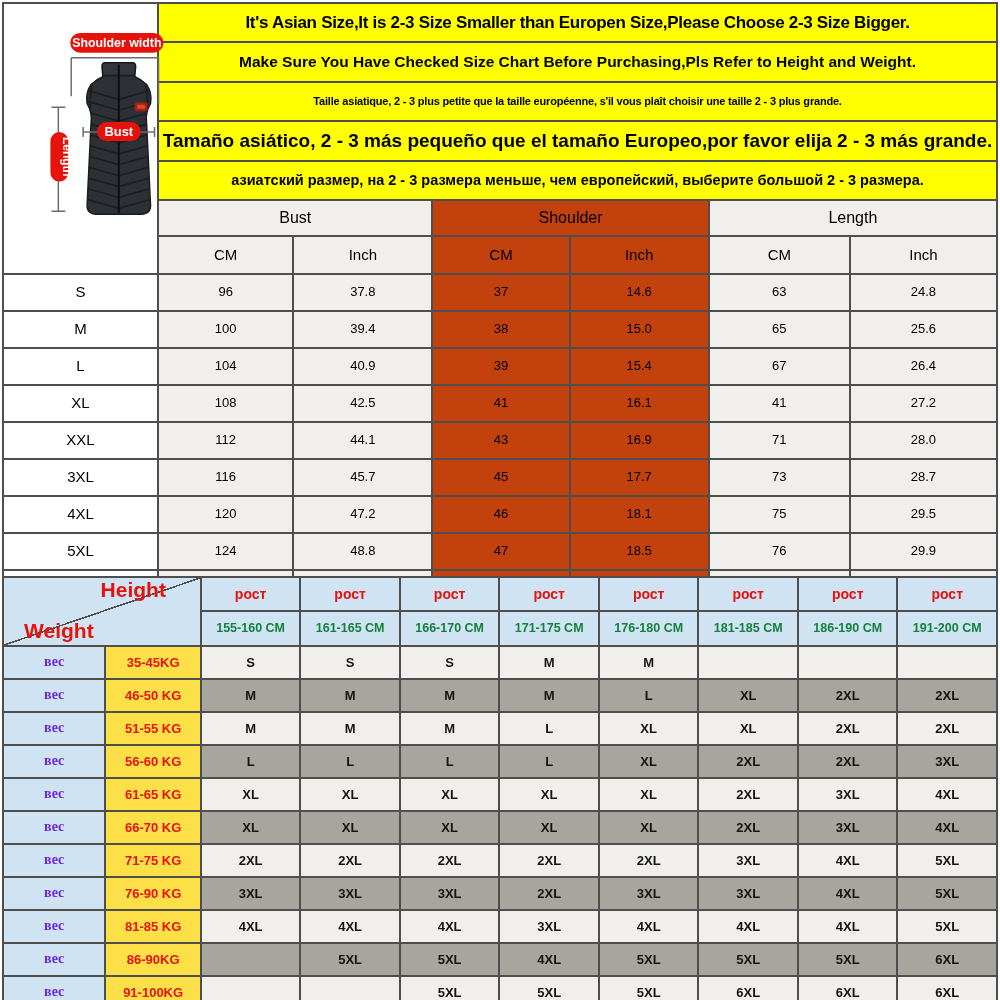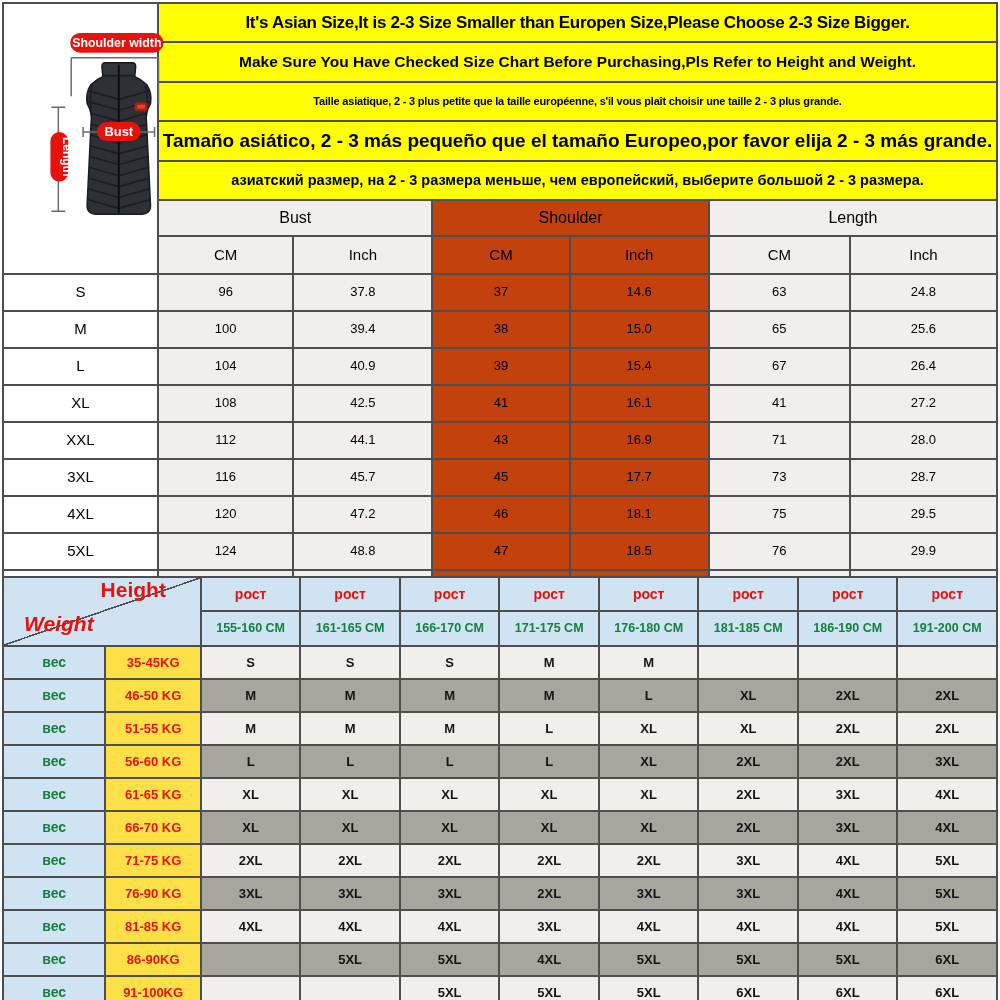--- a/index.html
+++ b/index.html
@@ -24,24 +24,24 @@
   .size-table td.shoulder{background:#c2410c;}
   td.size-label{background:#ffffff;font-size:15px;height:33px;}
   td.val{background:#f0efec;font-size:13px;height:33px;}
   .attention td{height:36px;background:#a6a6a2;color:#e8120c;font-weight:bold;font-size:19px;}
 
   
   .hw-table{position:absolute;left:2px;top:576px;width:996px;height:420px;border:1px solid #3c3c3c;}
   .hw-table td{border:2px solid #4e4e4e;text-align:center;vertical-align:middle;}
   td.corner{background-color:#cfe3f3;background-image:linear-gradient(to bottom right,transparent 49.4%,#4e4e4e 49.4%,#4e4e4e 50.6%,transparent 50.6%);position:relative;}
   .corner .h-label{position:absolute;top:1px;left:66%;transform:translateX(-50%);color:#e8120c;font-weight:bold;font-size:21px;}
-  .corner .w-label{position:absolute;bottom:10px;left:28%;transform:translateX(-50%);color:#e8120c;font-weight:bold;font-size:21px;font-style:italic;}
+  .corner .w-label{position:absolute;bottom:3px;left:28%;transform:translateX(-50%);color:#e8120c;font-weight:bold;font-size:21px;}
   td.rost{height:30px;background:#cfe3f3;color:#e8120c;font-weight:bold;font-size:14px;}
   td.hrange{height:31px;background:#cfe3f3;color:#15803d;font-weight:bold;font-size:12.5px;white-space:nowrap;}
-  td.ves{background:#cfe3f3;color:#15803d;font-weight:bold;font-size:14px;}
+  td.ves{background:#cfe3f3;color:#6d28d9;font-weight:bold;font-size:14px;font-family:Liberation Serif, serif;}
   td.wrange{background:#fde047;color:#e8120c;font-weight:bold;font-size:13px;white-space:nowrap;}
   td.sz{color:#141414;font-weight:bold;font-size:13px;height:29px;}
   tr.light td.sz{background:#f0efec;}
   tr.dark td.sz{background:#a8a49e;}
 </style>
 </head>
 <body>
 
 <div class="page">
 

